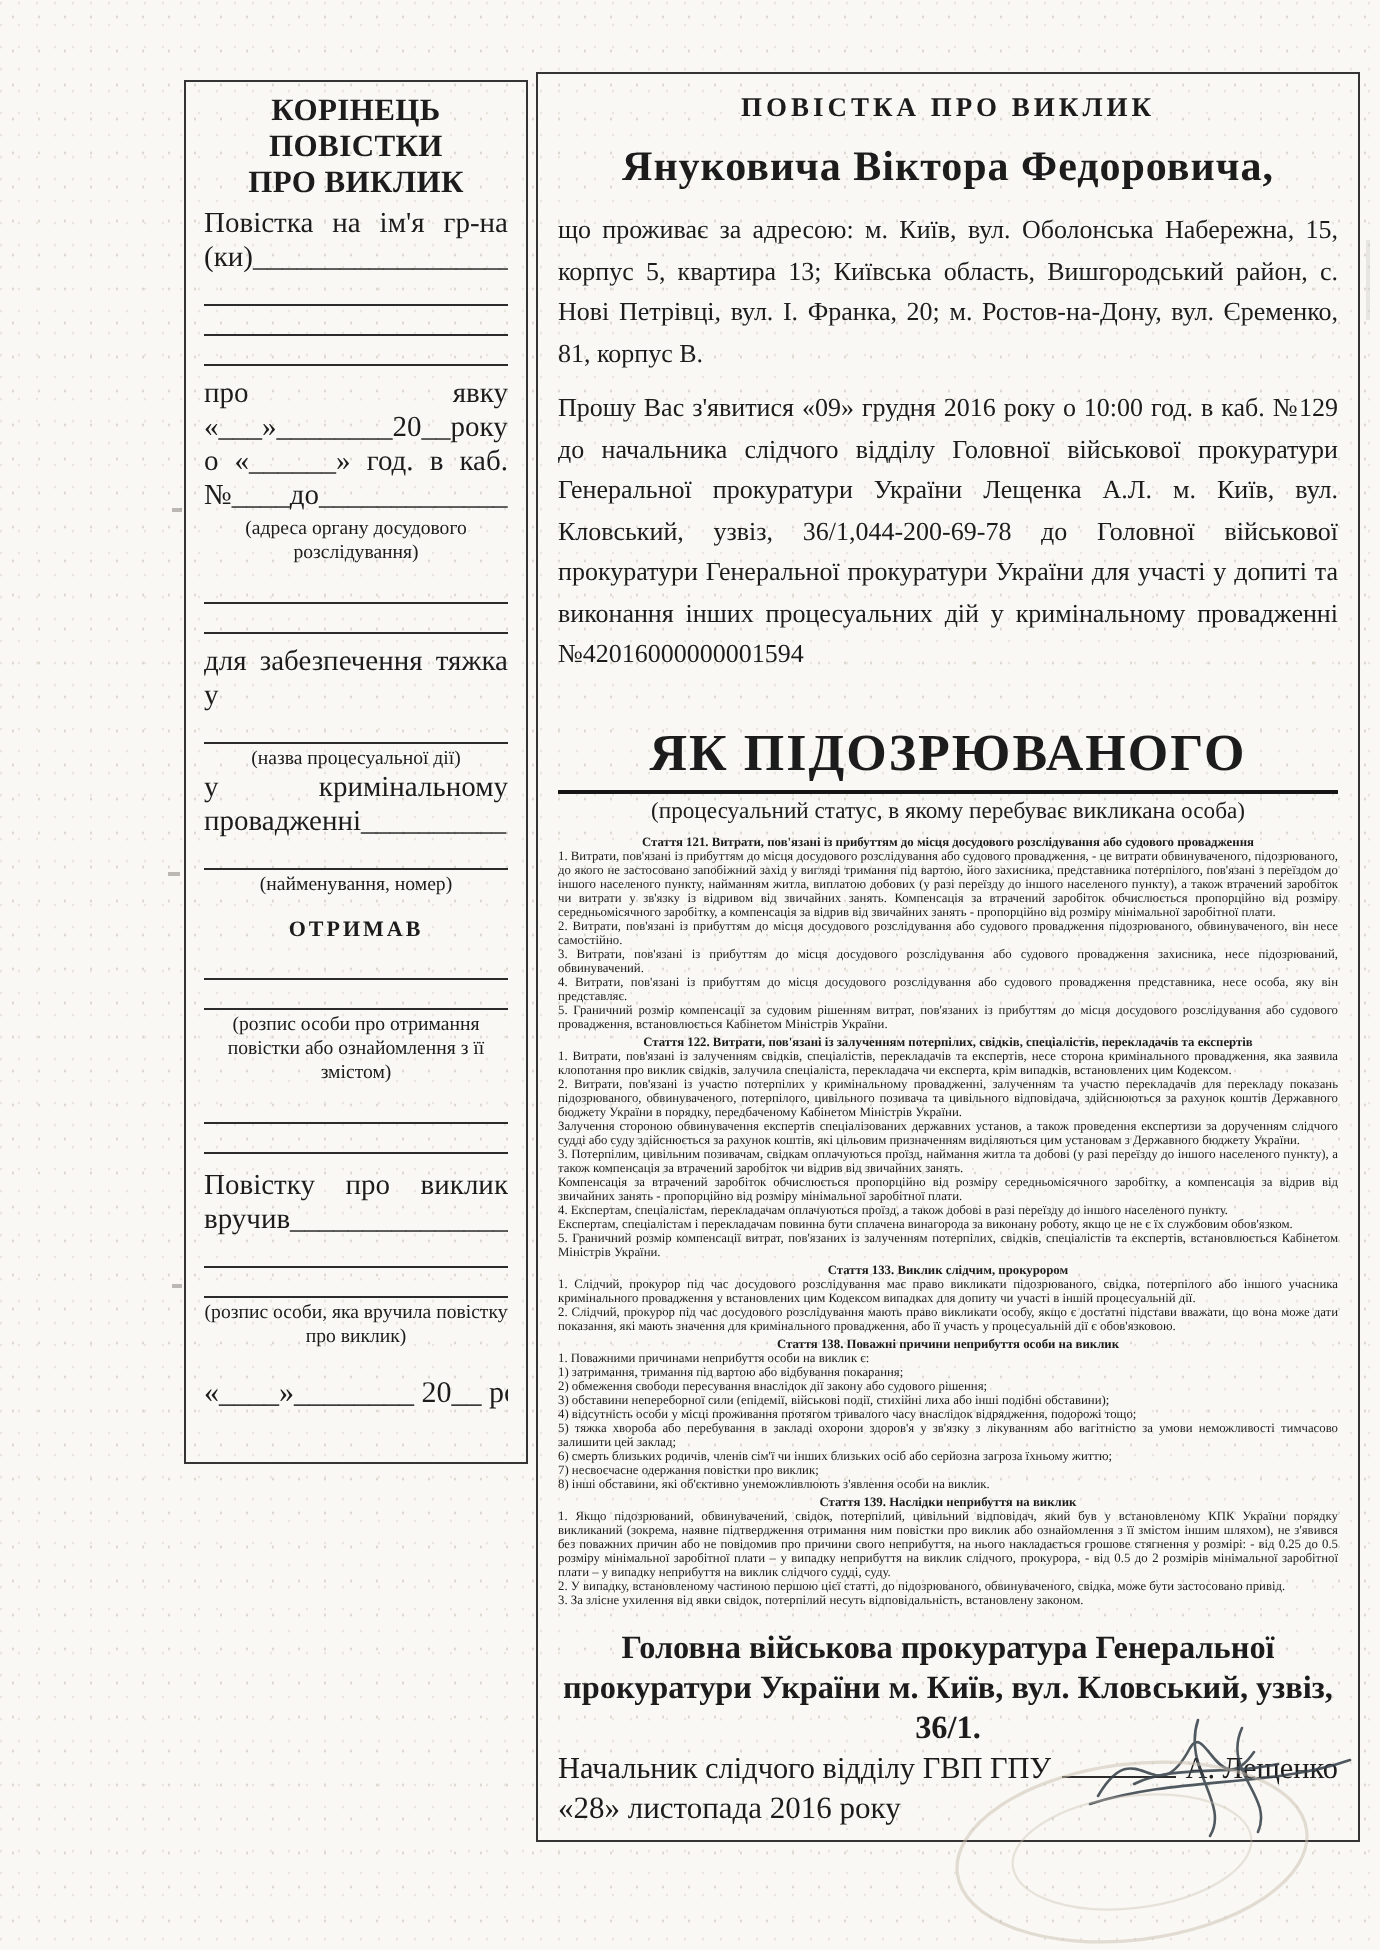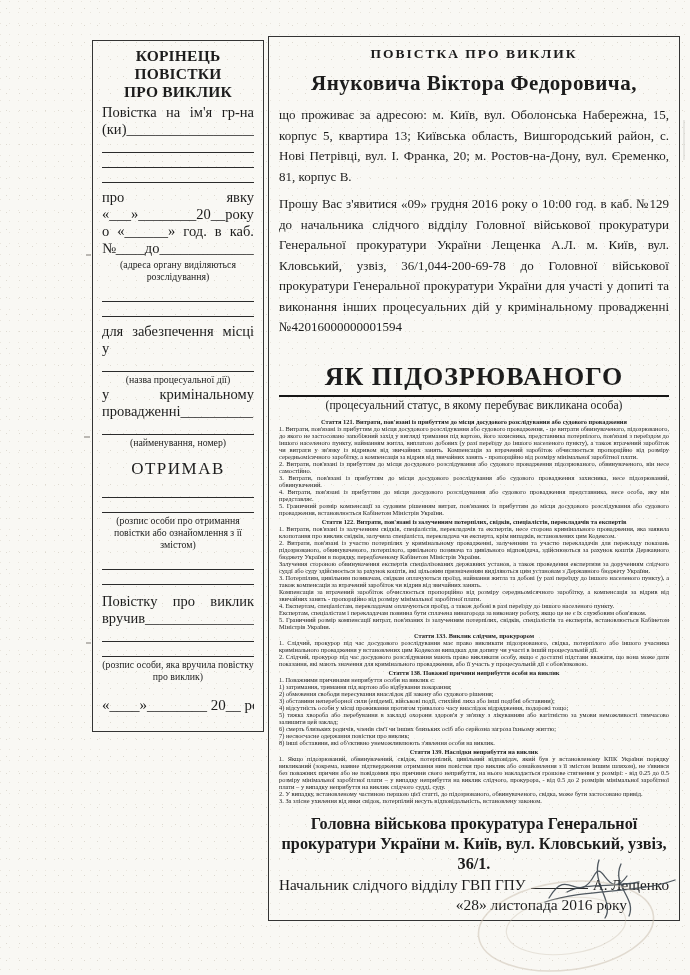--- a/index.html
+++ b/index.html
@@ -19,21 +19,21 @@
     position:absolute;left:92px;top:40px;width:172px;height:692px;
     border:1.5px solid #343434;box-sizing:border-box;
     padding:6px 9px 4px;overflow:hidden;
   }
   .stub-title{font-weight:bold;font-size:15.5px;line-height:18px;text-align:center;
     white-space:pre-line;letter-spacing:.2px;margin-bottom:3px;}
   .t{font-size:14.5px;line-height:17px;white-space:nowrap;overflow:hidden;}
   .jl{text-align:justify;text-align-last:justify;white-space:normal;}
   .uline{border-bottom:1.2px solid #2b2b2b;height:14px;}
   .cap{font-size:9.8px;line-height:12px;text-align:center;white-space:normal;margin-top:2px;}
-  .otrymav{font-weight:normal;font-size:17px;text-align:center;letter-spacing:1.5px;
+  .otrymav{font-weight:bold;font-size:11px;text-align:center;letter-spacing:1.5px;
     margin-top:10px;margin-bottom:4px;}
   .stub-date{font-size:15px;margin-top:14px;}
   .mt4{margin-top:4px;} .mt6{margin-top:6px;} .mt8{margin-top:8px;}
   
   .main{
     position:absolute;left:268px;top:36px;width:412px;height:885px;
     border:1.5px solid #343434;box-sizing:border-box;
     padding:8px 10px 18px;overflow:hidden;
   }
   .m-title{font-weight:bold;font-size:13.5px;letter-spacing:2px;text-align:center;line-height:18px;}
@@ -43,21 +43,21 @@
   .status{font-weight:bold;font-size:26px;line-height:30px;text-align:center;letter-spacing:1px;
     border-bottom:2px solid #161616;padding-bottom:3px;margin-top:24px;}
   .status-cap{font-size:11.6px;text-align:center;line-height:15px;margin-top:1px;margin-bottom:3px;}
   .articles{font-size:6.4px;line-height:7px;height:446px;overflow:hidden;}
   .art-h{font-weight:bold;text-align:center;margin-top:2px;}
   .art-b{white-space:pre-line;text-align:justify;}
   .m-footer{position:absolute;left:10px;right:10px;bottom:5px;}
   .m-org{font-weight:bold;font-size:16.2px;line-height:20px;text-align:center;}
   .m-signer{display:flex;align-items:flex-start;font-size:15.2px;line-height:20px;margin-top:1px;}
   .sig-rule{flex:1;border-bottom:1.4px solid #2b2b2b;height:13px;margin:0 5px;}
-  .m-date{font-size:15.5px;text-align:right;padding-right:42px;line-height:20px;}
+  .m-date{font-size:15.5px;padding-right:42px;line-height:20px;}
   
   .sig-svg{position:absolute;left:543px;top:858px;width:136px;height:62px;pointer-events:none;}
   .stamp-svg{position:absolute;left:468px;top:878px;width:196px;height:97px;pointer-events:none;}
   .speck{position:absolute;background:#6f6b63;opacity:.45;}
 </style>
 </head>
 <body>
 
 <div class="page">
 
@@ -66,24 +66,24 @@
 ПРО ВИКЛИК</div>
     <div class="t jl">Повістка на ім'я гр-на</div>
     <div class="t">(ки)______________________</div>
     <div class="uline"></div>
     <div class="uline"></div>
     <div class="uline"></div>
     <div class="t jl mt6">про явку</div>
     <div class="t">«___»________20__року</div>
     <div class="t jl">о «______» год. в каб.</div>
     <div class="t">№____до_____________</div>
-    <div class="cap">(адреса органу виділяються розслідування)</div>
+    <div class="cap">(адреса органу досудового розслідування)</div>
     <div class="uline mt4"></div>
     <div class="uline"></div>
-    <div class="t jl mt6">для забезпечення місці у</div>
+    <div class="t jl mt6">для забезпечення тяжка у</div>
     <div class="uline"></div>
     <div class="cap">(назва процесуальної дії)</div>
     <div class="t jl">у кримінальному</div>
     <div class="t">провадженні__________</div>
     <div class="uline"></div>
     <div class="cap">(найменування, номер)</div>
     <div class="otrymav">ОТРИМАВ</div>
     <div class="uline"></div>
     <div class="uline"></div>
     <div class="cap">(розпис особи про отримання повістки або ознайомлення з її змістом)</div>

